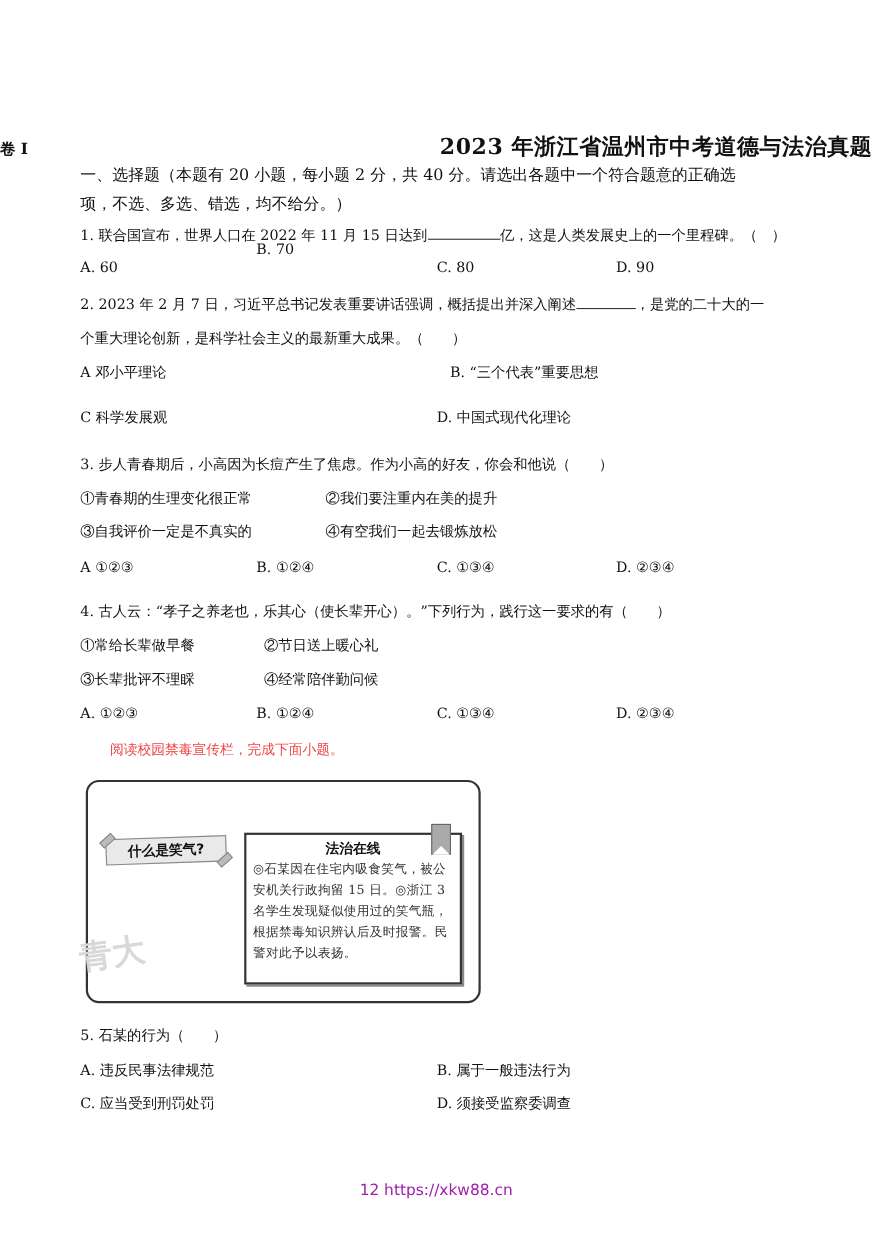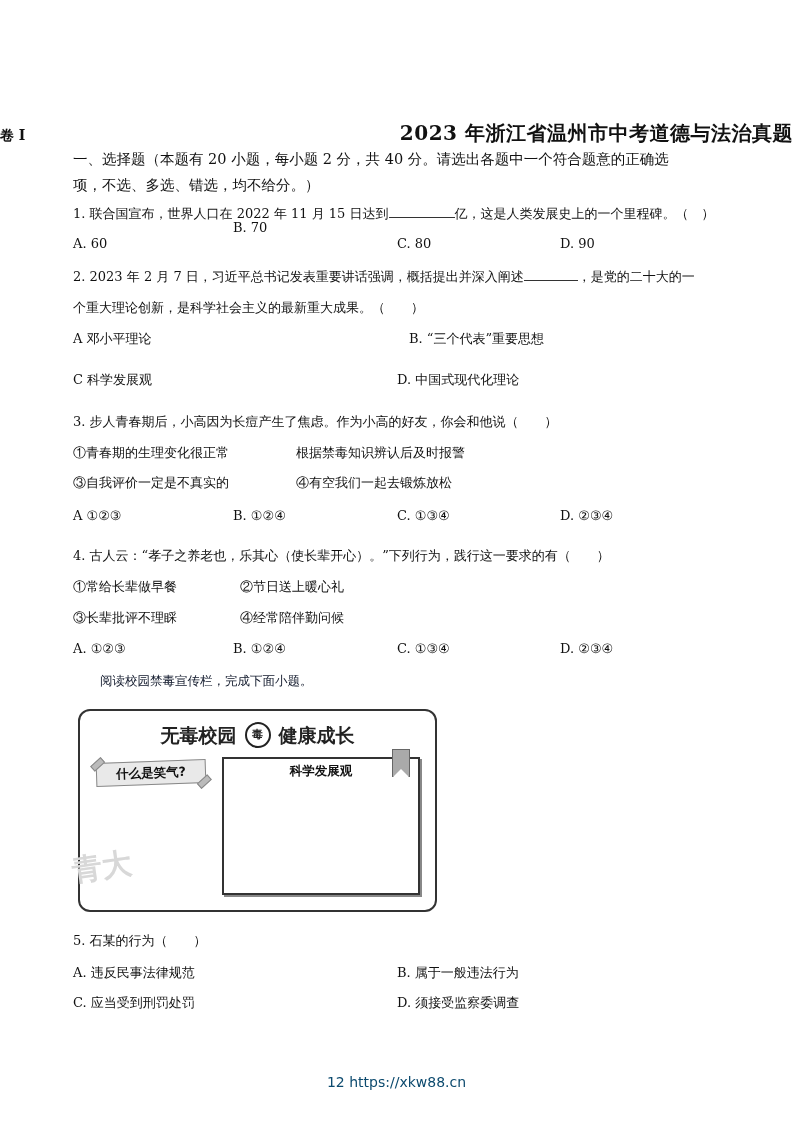--- a/index.html
+++ b/index.html
@@ -5,21 +5,21 @@
   html, body { margin: 0; padding: 0; background: #ffffff; }
   body { width: 793px; height: 1122px; position: relative; overflow: hidden;
          font-family: "DejaVu Serif", "Liberation Serif", serif; color: #111; }
   .abs { position: absolute; white-space: nowrap; }
   .title { left: 0; width: 793px; top: 88px; text-align: right; font-size: 20px; font-weight: bold; letter-spacing: 0.5px; margin-top: 32px; }
   .subtitle { left: 0; width: 671px; top: 127px; text-align: left; font-size: 14px; font-weight: bold; }
   .section { left: 73px; font-size: 14.5px; font-weight: normal; }
   .q { left: 73px; font-size: 13px; }
   .opt { font-size: 13px; text-align: center; }
   .blank { display: inline-block; border-bottom: 1px solid #333; vertical-align: baseline; height: 12px; }
-  .lead { left: 100px; font-size: 12.5px; font-family: "DejaVu Sans", "Liberation Sans", sans-serif; color: #0f172a; }
+  .lead { left: 100px; font-size: 12.5px; font-family: "DejaVu Sans", "Liberation Sans", sans-serif; color: #ef4444; }
 
   
   .poster { position: absolute; left: 78px; top: 709px; width: 359px; height: 203px;
             border: 2px solid #333; border-radius: 12px; background: #fff; box-sizing: border-box; }
   .poster-title { position: absolute; left: 0; width: 100%; top: 12px; text-align: center;
                   font-size: 19px; font-weight: bold; color: #222; }
   .poster-title .ban { display: inline-block; width: 22px; height: 22px; border: 2px solid #222; border-radius: 50%;
                        font-size: 11px; line-height: 22px; text-align: center; vertical-align: middle; margin: 0 8px;
                        position: relative; top: -2px; background: #fff; }
   .tag { position: absolute; left: 16px; top: 50px; width: 108px; height: 22px;
@@ -35,21 +35,21 @@
   .law-title { position: absolute; left: 0; width: 100%; top: 4px; text-align: center;
                font-family: "DejaVu Sans", sans-serif; font-weight: bold; font-size: 12.5px; }
   .law-text { position: absolute; left: 6px; top: 22px; width: 186px; font-size: 11.5px; line-height: 19px;
               white-space: normal; color: #333; letter-spacing: 0.3px; }
   .bookmark { position: absolute; right: 8px; top: -10px; width: 16px; height: 26px; background: #aaa; border: 1px solid #666; }
   .bookmark::after { content: ""; position: absolute; left: 0; bottom: -1px; border-left: 8px solid transparent; border-right: 8px solid transparent; border-bottom: 8px solid #fff; }
   .watermark { position: absolute; left: -8px; top: 136px; font-size: 30px; font-weight: bold; color: #d8d8d8;
                transform: rotate(-8deg); font-family: "DejaVu Sans", sans-serif; }
 
   .footer { left: 0; width: 793px; top: 1074px; text-align: center; font-size: 14px;
-            font-family: "DejaVu Sans", "Liberation Sans", sans-serif; color: #0c4a6e; }
+            font-family: "DejaVu Sans", "Liberation Sans", sans-serif; color: #a21caf; }
 </style>
 </head>
 <body>
 
 <div>
 
   <div class="abs title">2023 年浙江省温州市中考道德与法治真题</div>
   <div class="abs subtitle">卷 I</div>
 
   <div class="abs section" style="top:150px;">一、选择题（本题有 20 小题，每小题 2 分，共 40 分。请选出各题中一个符合题意的正确选</div>
@@ -67,21 +67,21 @@
     <span>2. 2023 年 2 月 7 日，习近平总书记发表重要讲话强调，概括提出并深入阐述</span><span class="blank" style="width:54px;"></span><span>，是党的二十大的一</span>
   </div>
   <div class="abs q" style="top:299px;">个重大理论创新，是科学社会主义的最新重大成果。（　　）</div>
   <div class="abs opt" style="left:73px; top:330px;">A  邓小平理论</div>
   <div class="abs opt" style="left:397px; top:330px;margin-left:12px;">B. “三个代表”重要思想</div>
   <div class="abs opt" style="left:73px; top:371px;">C  科学发展观</div>
   <div class="abs opt" style="left:397px; top:371px;">D. 中国式现代化理论</div>
 
   <div class="abs q" style="top:413px;">3. 步人青春期后，小高因为长痘产生了焦虑。作为小高的好友，你会和他说（　　）</div>
   <div class="abs opt" style="left:73px; top:444px;">①青春期的生理变化很正常</div>
-  <div class="abs opt" style="left:296px; top:444px;">根据禁毒知识辨认后及时报警</div>
+  <div class="abs opt" style="left:296px; top:444px;">②我们要注重内在美的提升</div>
   <div class="abs opt" style="left:73px; top:474px;">③自我评价一定是不真实的</div>
   <div class="abs opt" style="left:296px; top:474px;">④有空我们一起去锻炼放松</div>
   <div class="abs opt" style="left:73px; top:508px;">A  ①②③</div>
   <div class="abs opt" style="left:233px; top:508px;">B. ①②④</div>
   <div class="abs opt" style="left:397px; top:508px;">C. ①③④</div>
   <div class="abs opt" style="left:560px; top:508px;">D. ②③④</div>
 
   <div class="abs q" style="top:547px;">4. 古人云：“孝子之养老也，乐其心（使长辈开心）。”下列行为，践行这一要求的有（　　）</div>
   <div class="abs opt" style="left:73px; top:578px;">①常给长辈做早餐</div>
   <div class="abs opt" style="left:240px; top:578px;">②节日送上暖心礼</div>
@@ -89,27 +89,25 @@
   <div class="abs opt" style="left:240px; top:609px;">④经常陪伴勤问候</div>
   <div class="abs opt" style="left:73px; top:641px;">A. ①②③</div>
   <div class="abs opt" style="left:233px; top:641px;">B. ①②④</div>
   <div class="abs opt" style="left:397px; top:641px;">C. ①③④</div>
   <div class="abs opt" style="left:560px; top:641px;">D. ②③④</div>
 
   <div class="abs lead" style="top:673px;">阅读校园禁毒宣传栏，完成下面小题。</div>
 
   <div class="poster">
     <div class="watermark">青大</div>
-    <div class="poster-title">
-      <span>无毒校园</span><span class="ban">毒</span><span>健康成长</span>
-    </div>
     <div class="tag">什么是笑气?</div>
     <div class="law-box">
       <div class="bookmark"></div>
-      <div class="law-title">科学发展观</div>
+      <div class="law-title">法治在线</div>
+      <div class="law-text">◎石某因在住宅内吸食笑气，被公安机关行政拘留 15 日。◎浙江 3 名学生发现疑似使用过的笑气瓶，根据禁毒知识辨认后及时报警。民警对此予以表扬。</div>
     </div>
   </div>
 
   <div class="abs q" style="top:932px;">5. 石某的行为（　　）</div>
   <div class="abs opt" style="left:73px; top:964px;">A. 违反民事法律规范</div>
   <div class="abs opt" style="left:397px; top:964px;">B. 属于一般违法行为</div>
   <div class="abs opt" style="left:73px; top:994px;">C. 应当受到刑罚处罚</div>
   <div class="abs opt" style="left:397px; top:994px;">D. 须接受监察委调查</div>
 
   <div class="abs footer">12 https://xkw88.cn</div>

